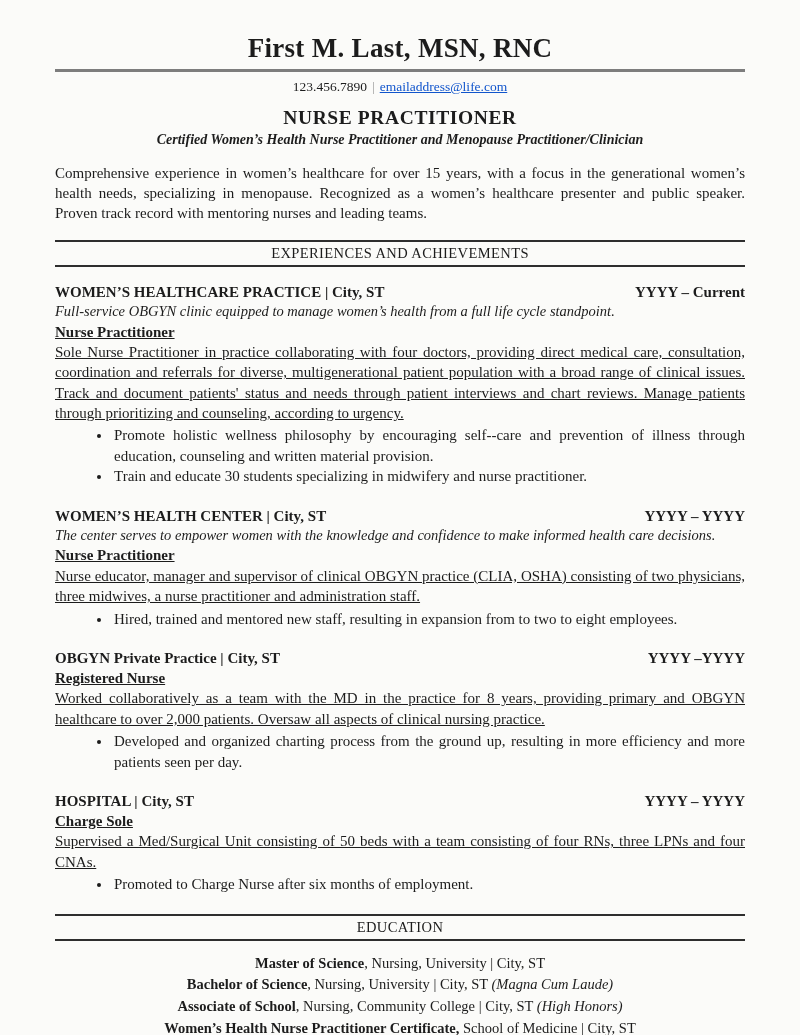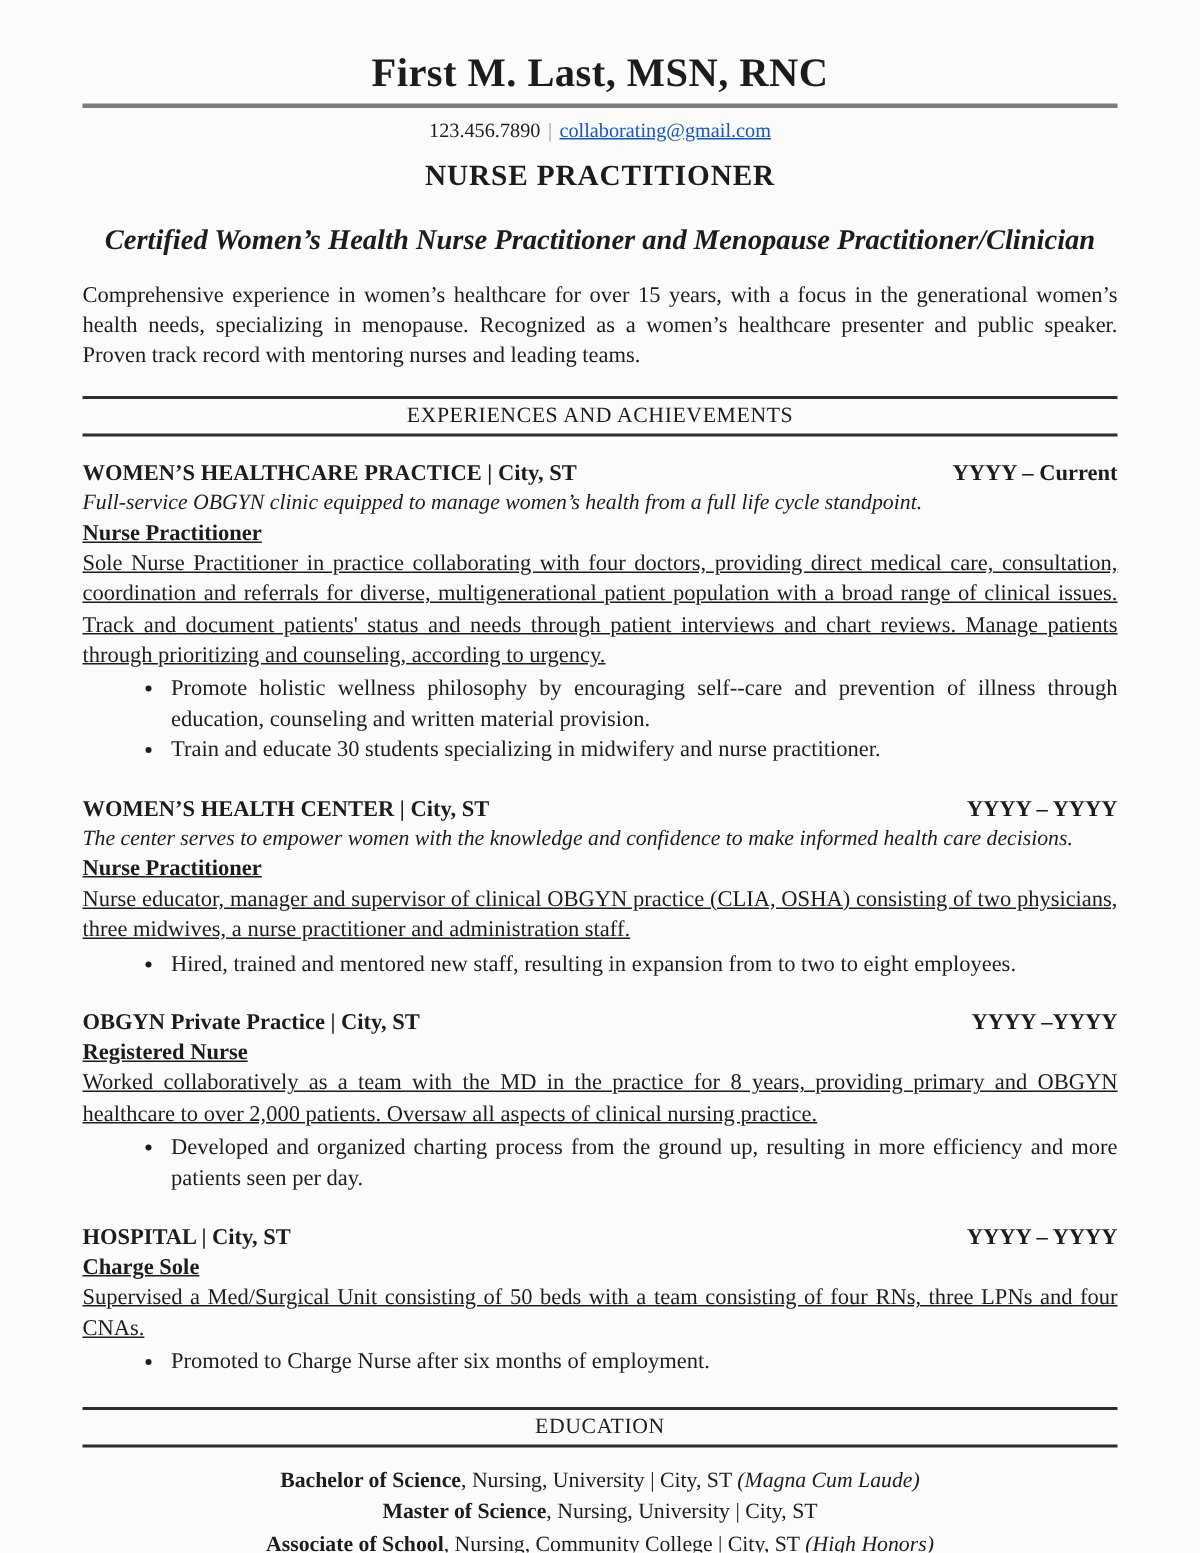--- a/index.html
+++ b/index.html
@@ -36,24 +36,24 @@
   .email-link { color: #1155cc; text-decoration: underline; cursor: pointer; }
   .resume-title {
     text-align: center;
     font-size: 19.5px;
     font-weight: bold;
     letter-spacing: 0.6px;
     margin-top: 12px;
   }
   .resume-subtitle {
     text-align: center;
-    font-size: 19px;
+    font-size: 14px;
     font-weight: bold;
     font-style: italic;
-    margin-top: 21px;
+    margin-top: 3px;
   }
 
   
   .summary {
     margin-top: 15px;
     font-size: 15px;
     line-height: 1.36;
     text-align: justify;
   }
 
@@ -119,21 +119,21 @@
   .edu-line .honors { font-style: italic; }
 </style>
 </head>
 <body>
 
 <div class="page">
 
   <div class="name">First M. Last, MSN, RNC</div>
   <div class="name-divider"></div>
   <div class="contact-line">
-    <span>123.456.7890</span><span class="contact-sep">|</span><a class="email-link">collaborating@gmail.com</a>
+    <span>123.456.7890</span><span class="contact-sep">|</span><a class="email-link">emailaddress@life.com</a>
   </div>
   <div class="resume-title">NURSE PRACTITIONER</div>
   <div class="resume-subtitle">Certified Women’s Health Nurse Practitioner and Menopause Practitioner/Clinician</div>
 
   <p class="summary">Comprehensive experience in women’s healthcare for over 15 years, with a focus in the generational women’s health needs, specializing in menopause. Recognized as a women’s healthcare presenter and public speaker. Proven track record with mentoring nurses and leading teams.</p>
 
   <div class="section-header">EXPERIENCES AND ACHIEVEMENTS</div>
 
   <div class="jobs">
 
@@ -187,26 +187,26 @@
         <li>Promoted to Charge Nurse after six months of employment.</li>
       </ul>
     </div>
 
   </div>
 
   <div class="section-header">EDUCATION</div>
 
   <div class="education-list">
     <div class="edu-line">
+      <span class="deg">Master of Science</span><span>, Nursing, University | City, ST</span><span class="honors"></span>
+    </div>
+    <div class="edu-line">
       <span class="deg">Bachelor of Science</span><span>, Nursing, University | City, ST </span><span class="honors">(Magna Cum Laude)</span>
     </div>
     <div class="edu-line">
-      <span class="deg">Master of Science</span><span>, Nursing, University | City, ST</span><span class="honors"></span>
-    </div>
-    <div class="edu-line">
       <span class="deg">Associate of School</span><span>, Nursing, Community College | City, ST </span><span class="honors">(High Honors)</span>
     </div>
     <div class="edu-line">
       <span class="deg">Women’s Health Nurse Practitioner Certificate,</span><span> School of Medicine | City, ST</span><span class="honors"></span>
     </div>
   </div>
 
 </div>
 
 </body></html>

